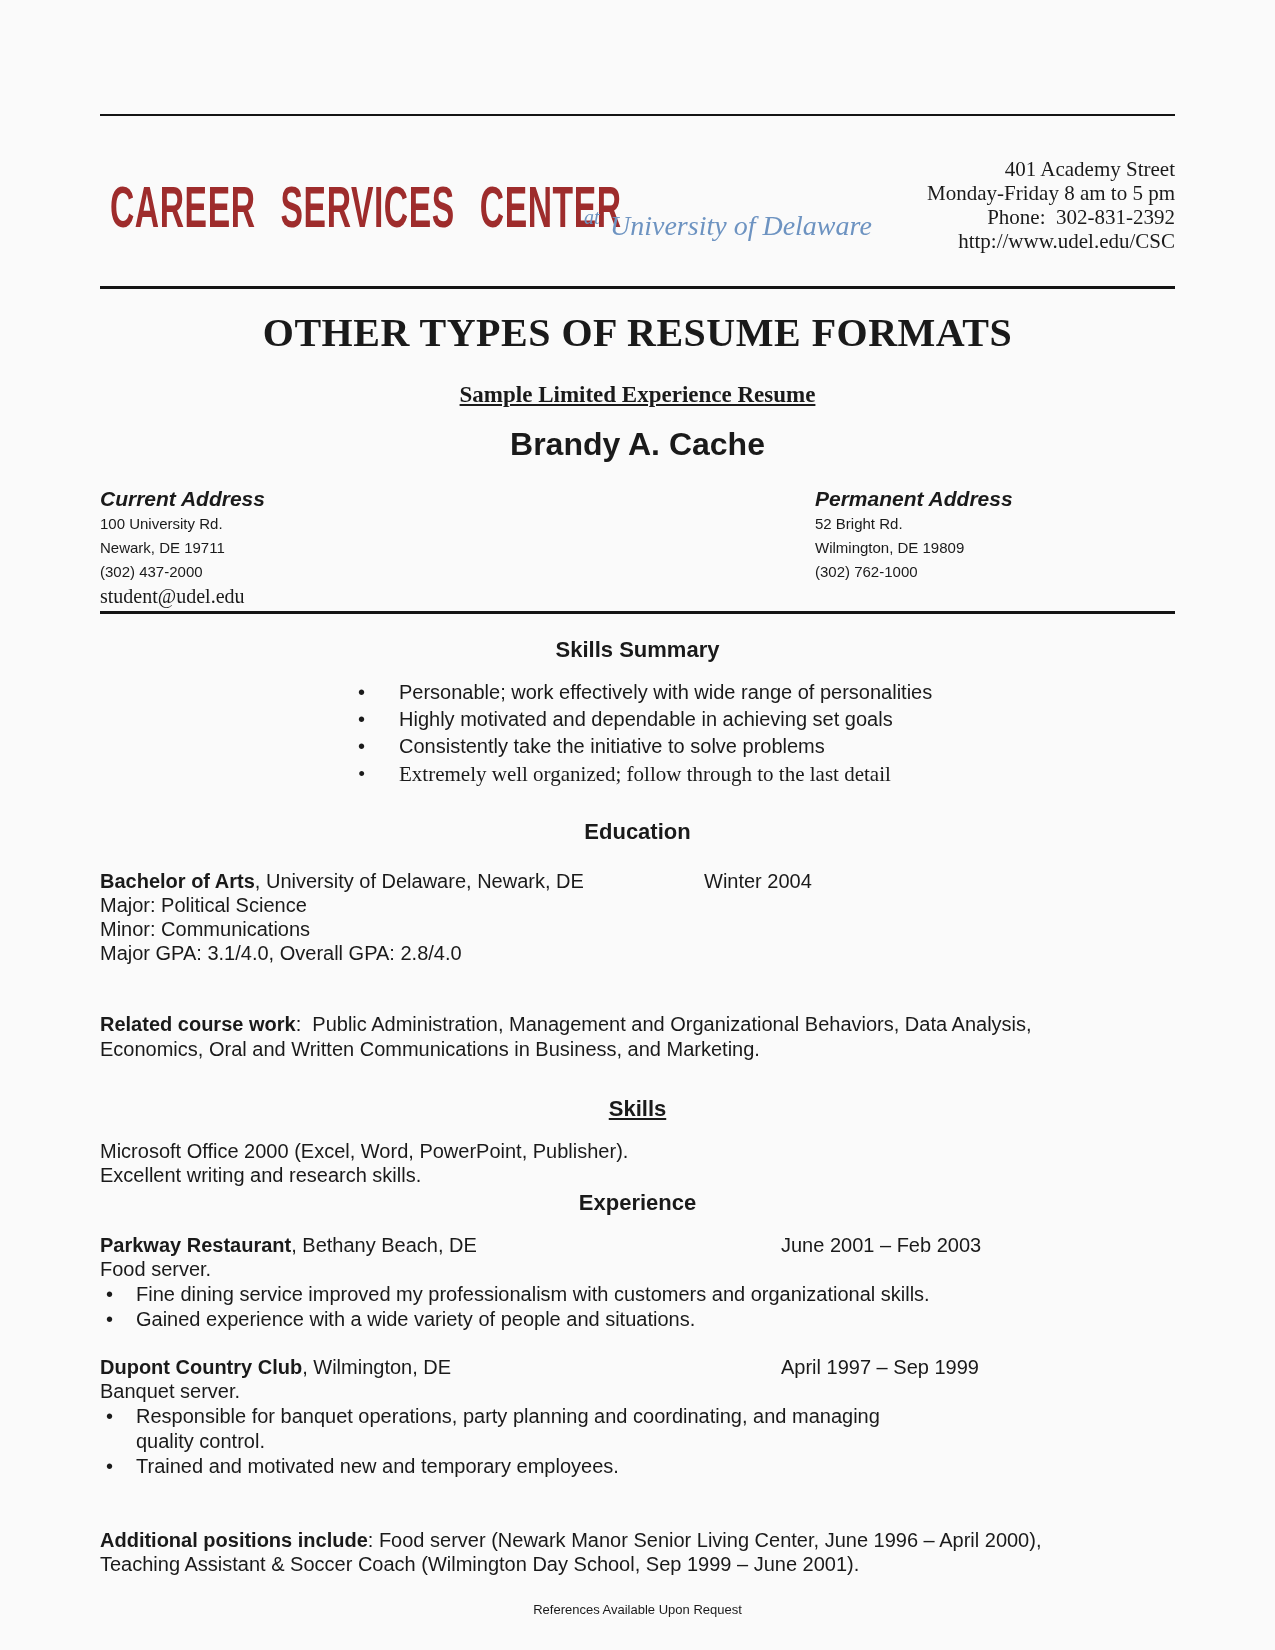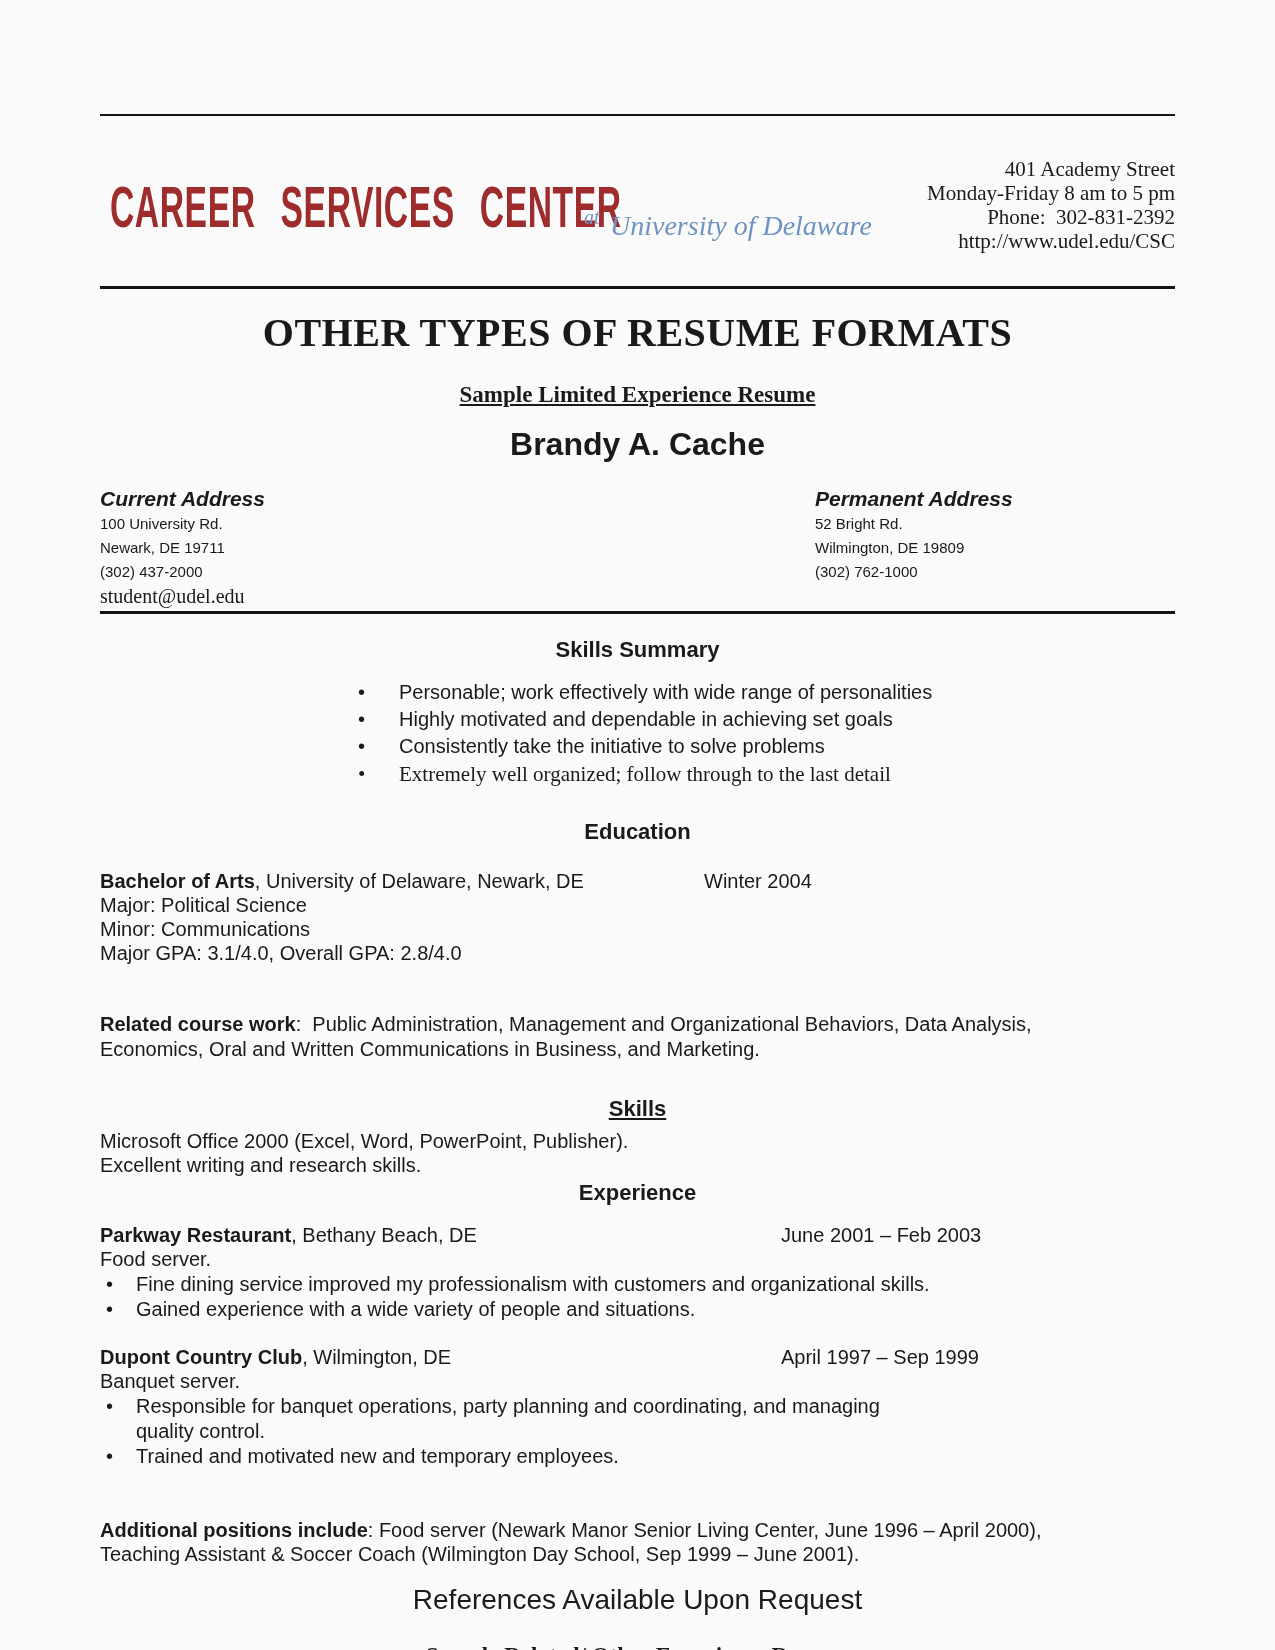--- a/index.html
+++ b/index.html
@@ -76,32 +76,32 @@
   .skills-list .dot { width:41px; }
   .skills-list .brow.serif { font-family:"Liberation Serif", serif; font-size:21px; line-height:29px; }
 
   .body-line { font-size:20px; line-height:24px; }
   .prewrap { white-space:pre-line; }
 
   .edu-degree { margin-top:24px; position:relative; font-size:20px; line-height:24px; }
   .tab-date { position:absolute; top:0; white-space:nowrap; }
   .edu-degree .tab-date { left:604px; }
   .edu-related { margin-top:22px; font-size:20px; line-height:25px; }
-  .skills-lines { margin-top:7px; }
+  .skills-lines { margin-top:17px; }
 
   .job-head { position:relative; font-size:20px; line-height:24px; }
   .job1 .job-head { margin-top:17px; }
   .job2 .job-head { margin-top:23px; }
   .job-head .tab-date { left:681px; }
   .exp-list { margin-top:1px; }
   .exp-list .brow { margin-left:2px; font-size:20px; line-height:25px; }
   .exp-list .dot { width:34px; padding-left:4px; }
 
   .additional { margin-top:25px; font-size:20px; line-height:24px; }
-  .references { margin-top:21px; text-align:center; font-size:28px; line-height:26px; }
+  .references { margin-top:21px; text-align:center; font-size:13px; line-height:26px; }
   .footer-link {
     margin-top:30px; text-align:center;
     font-family:"Liberation Serif", serif; font-weight:bold;
     font-size:23px; line-height:26px; text-decoration:underline;
   }
   b { font-weight:bold; }
 </style>
 </head>
 <body>
 

